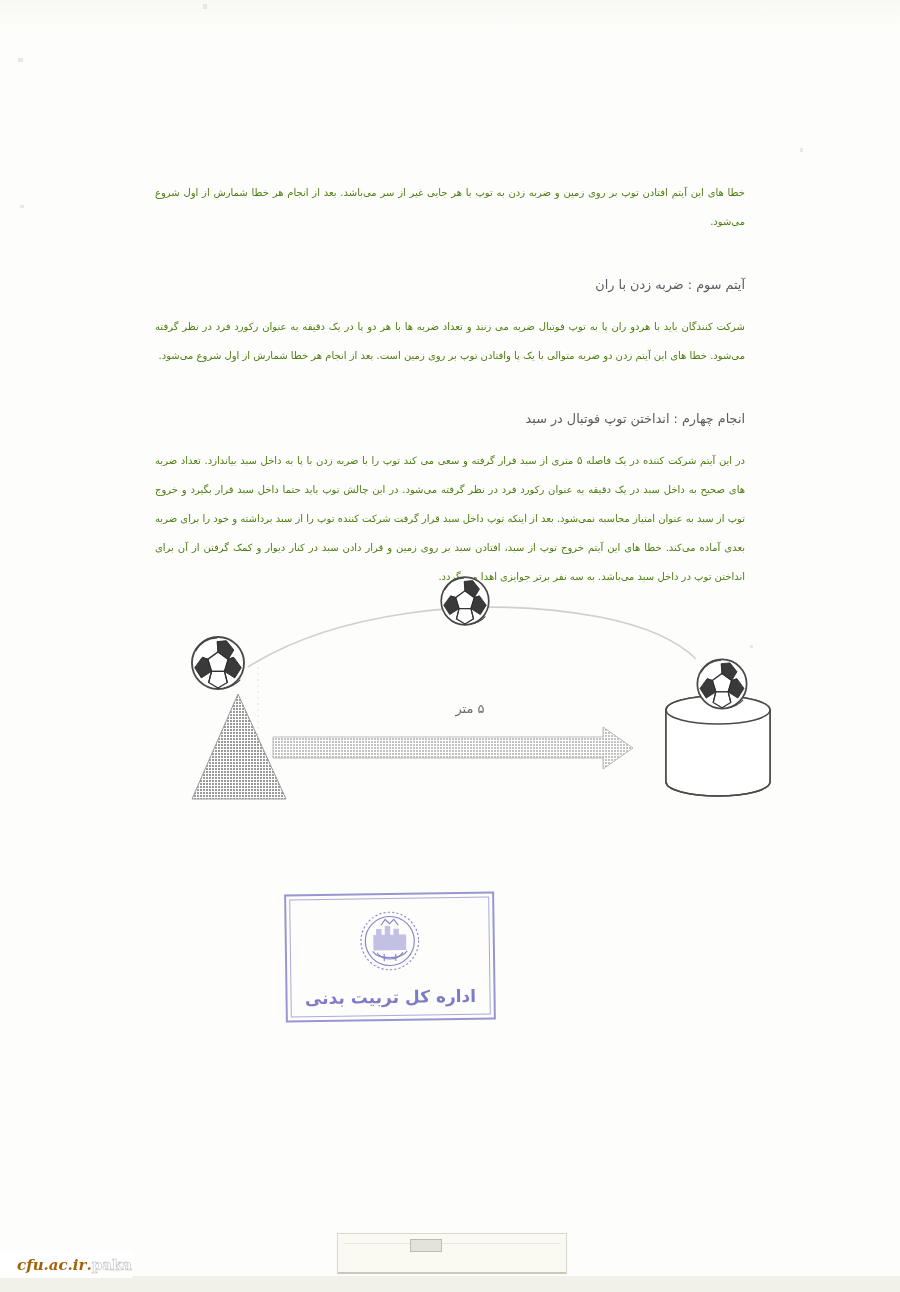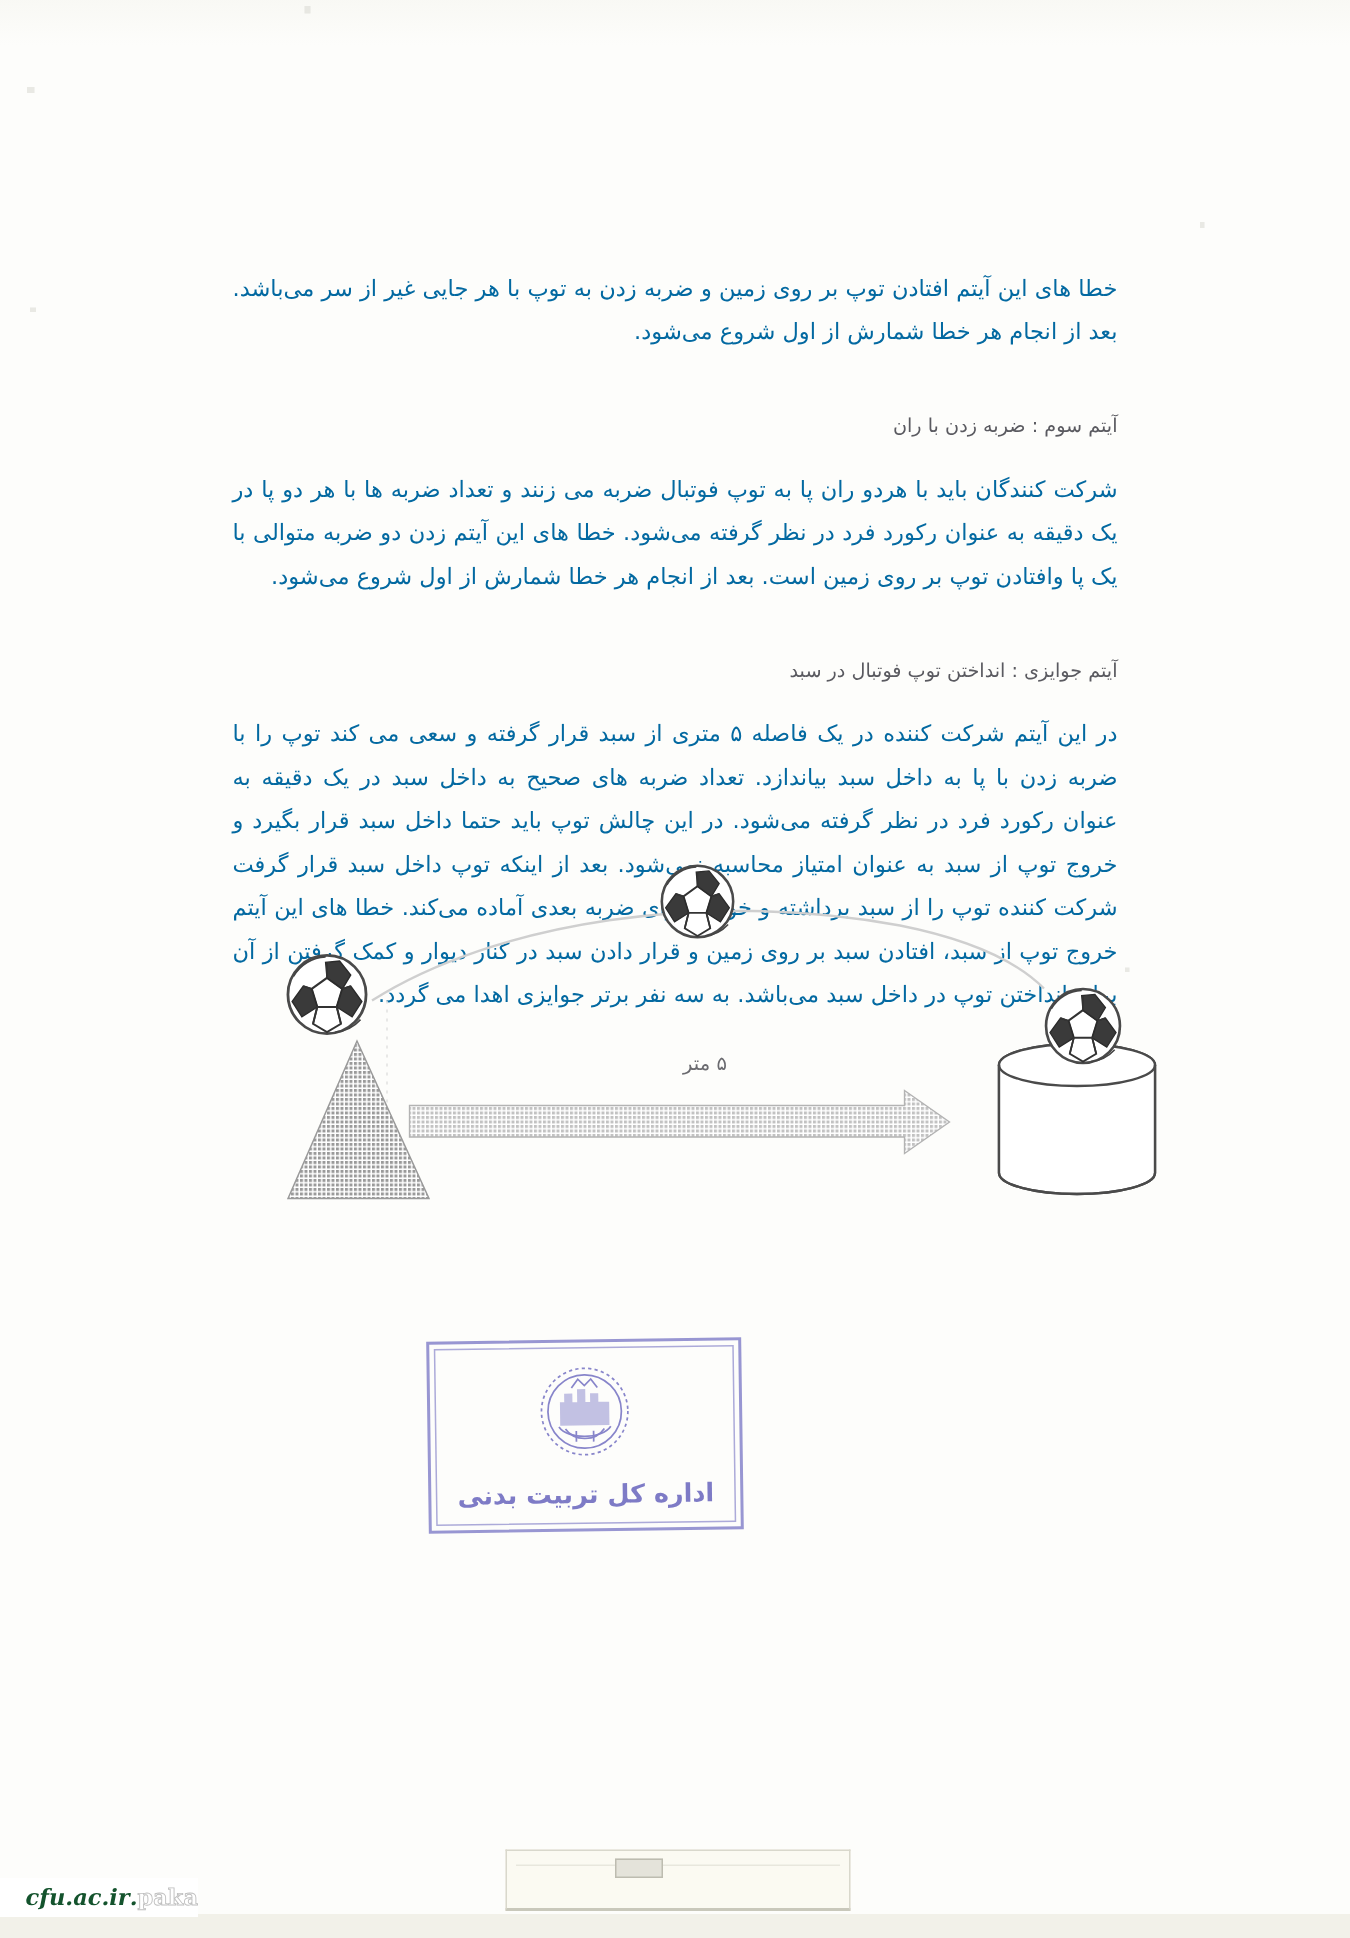--- a/index.html
+++ b/index.html
@@ -34,26 +34,26 @@
   .text-block {
     position: absolute;
     top: 178px;
     right: 155px;
     width: 590px;
     direction: rtl;
     text-align: justify;
     color: #5d5d62;
   }
   .para {
-    font-size: 15px;
+    font-size: 10px;
     line-height: 29px;
     margin: 0 0 12px 0;
     text-align: justify;
     text-justify: inter-word;
-    color: #0369a1;
+    color: #4d7c0f;
     letter-spacing: .1px;
   }
   .heading {
     font-size: 12.8px;
     line-height: 26px;
     margin: 14px 0 14px 0;
     color: #5a5a60;
   }
   .gap-lg { height: 10px; }
 
@@ -154,21 +154,21 @@
     top: 1252px;
     width: 132px;
     height: 26px;
     background: #ffffff;
     display: flex;
     align-items: center;
     padding-left: 6px;
     box-sizing: border-box;
   }
   .wm-a { color: #ffffff; -webkit-text-stroke: 0.6px #bfbfbf; }
-  .wm-b { color: #14532d; }
+  .wm-b { color: #a16207; }
 </style>
 </head>
 <body>
 
 <div class="page">
 
   <div class="scan-top-noise"></div>
   <div class="scan-speck" style="left:18px;top:58px;width:5px;height:4px;"></div>
   <div class="scan-speck" style="left:20px;top:205px;width:4px;height:3px;"></div>
   <div class="scan-speck" style="left:203px;top:4px;width:4px;height:5px;"></div>
@@ -180,21 +180,21 @@
     <p class="para">خطا های این آیتم افتادن توپ بر روی زمین و ضربه زدن به توپ با هر جایی غیر از سر می‌باشد. بعد از انجام هر  خطا شمارش از اول شروع می‌شود.</p>
 
     <div class="gap-lg"></div>
 
     <p class="heading">آیتم سوم : ضربه زدن با ران</p>
 
     <p class="para">شرکت کنندگان باید با هردو ران پا به توپ فوتبال ضربه می زنند و تعداد ضربه ها با هر دو پا در یک دقیقه به عنوان رکورد فرد در نظر گرفته می‌شود. خطا های این آیتم زدن دو ضربه  متوالی با یک پا وافتادن توپ بر روی زمین است. بعد از انجام هر  خطا شمارش از اول شروع می‌شود.</p>
 
     <div class="gap-lg"></div>
 
-    <p class="heading">آیتم جوایزی : انداختن توپ فوتبال در سبد</p>
+    <p class="heading">انجام چهارم : انداختن توپ فوتبال در سبد</p>
 
     <p class="para">در این آیتم شرکت کننده در یک فاصله ۵ متری از سبد قرار گرفته و سعی می کند توپ را با ضربه زدن با پا به داخل سبد بیاندازد. تعداد ضربه های صحیح به داخل سبد در یک دقیقه به عنوان رکورد فرد در نظر گرفته می‌شود. در این چالش توپ باید حتما داخل سبد قرار بگیرد و خروج توپ از سبد به عنوان امتیاز محاسبه نمی‌شود. بعد از اینکه توپ داخل سبد قرار گرفت شرکت کننده توپ را از سبد برداشته و خود را برای ضربه بعدی آماده می‌کند. خطا های این آیتم خروج توپ از سبد، افتادن سبد بر روی زمین و قرار دادن سبد در کنار دیوار و کمک گرفتن از آن برای انداختن توپ در داخل سبد می‌باشد. به سه نفر برتر جوایزی اهدا می گردد.</p>
   </div>
 
   <div class="figure">
     <svg width="660" height="260" viewBox="0 0 660 260" xmlns="http://www.w3.org/2000/svg">
       <defs>
 
         <pattern id="coneDither" width="3" height="3" patternUnits="userSpaceOnUse">
           <rect width="3" height="3" fill="#ffffff"></rect>

